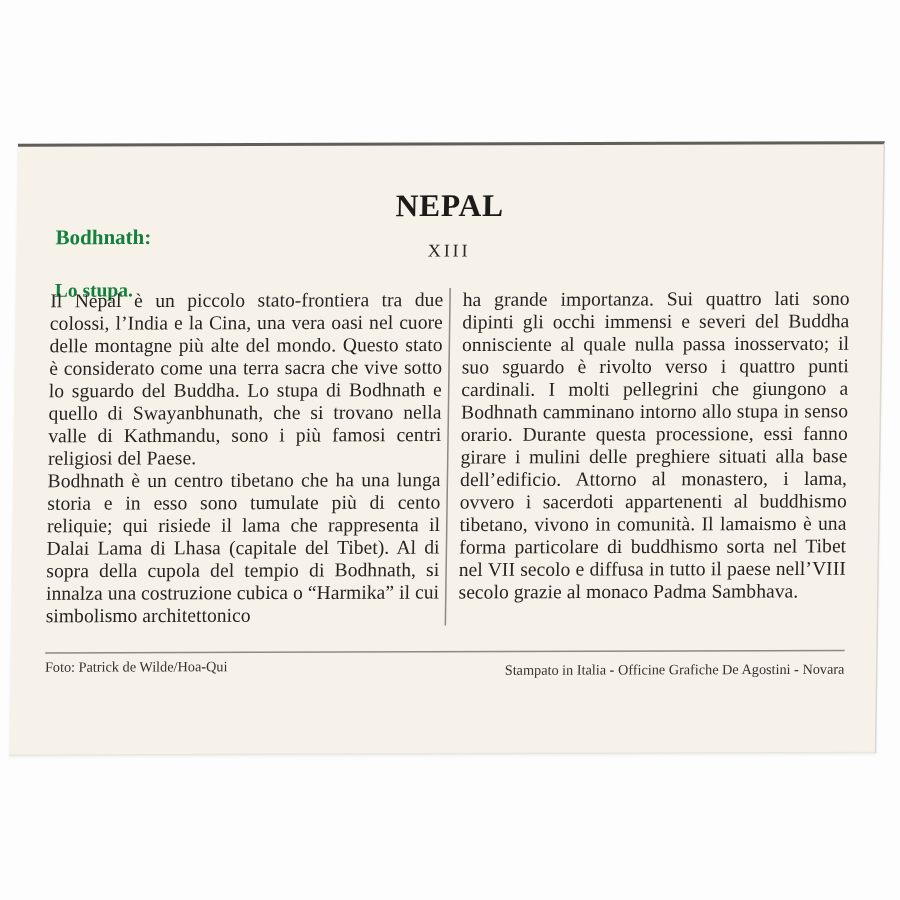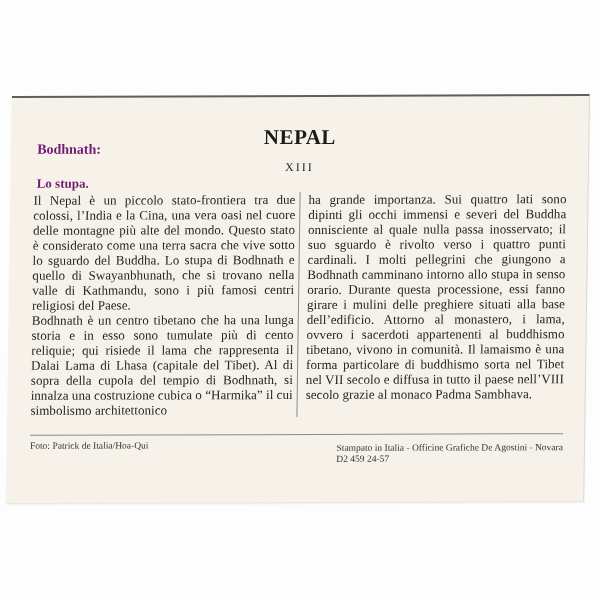--- a/index.html
+++ b/index.html
@@ -48,22 +48,22 @@
     left: 0;
     right: 0;
     text-align: center;
     font-size: 12px;
     letter-spacing: 2px;
     color: #2b2824;
   }
   .subject {
     position: absolute;
     left: 26px;
-    top: 44px;
-    color: #701a75;
+    top: 54px;
+    color: #15803d;
   }
   .subject-title {
     font-size: 14px;
     font-weight: bold;
   }
   .subject-subtitle {
     font-size: 13px;
     margin-top: 18px;
     font-weight: bold;
   }
@@ -103,21 +103,21 @@
     left: 23px;
     top: 343px;
     width: 533px;
     display: flex;
     justify-content: space-between;
     font-size: 9.5px;
     line-height: 11px;
     color: #35322d;
   }
   .credits-right {
-    text-align: left;
+    text-align: center;
     padding-top: 3px;
   }
 </style>
 </head>
 <body>
 
 <div class="stage">
   <div class="card">
 
     <div class="card-title">NEPAL</div>
@@ -136,22 +136,21 @@
       </div>
       <div class="col col-right">
         <p>ha grande importanza. Sui quattro lati sono dipinti gli occhi immensi e severi del Buddha onnisciente al quale nulla passa inosservato; il suo sguardo è rivolto verso i quattro punti cardinali. I molti pellegrini che giungono a Bodhnath camminano intorno allo stupa in senso orario. Durante questa processione, essi fanno girare i mulini delle preghiere situati alla base dell’edificio. Attorno al monastero, i lama, ovvero i sacerdoti appartenenti al buddhismo tibetano, vivono in comunità. Il lamaismo è una forma particolare di buddhismo sorta nel Tibet nel VII secolo e diffusa in tutto il paese nell’VIII secolo grazie al monaco Padma Sambhava.</p>
       </div>
     </div>
 
     <div class="footer-rule"></div>
 
     <div class="footer">
       <div class="credits-left">
-        <div>Foto: Patrick de Italia/Hoa-Qui</div>
+        <div>Foto: Patrick de Wilde/Hoa-Qui</div>
       </div>
       <div class="credits-right">
         <div>Stampato in Italia - Officine Grafiche De Agostini - Novara</div>
-        <div>D2 459 24-57</div>
       </div>
     </div>
 
   </div>
 </div>
 
 </body></html>

